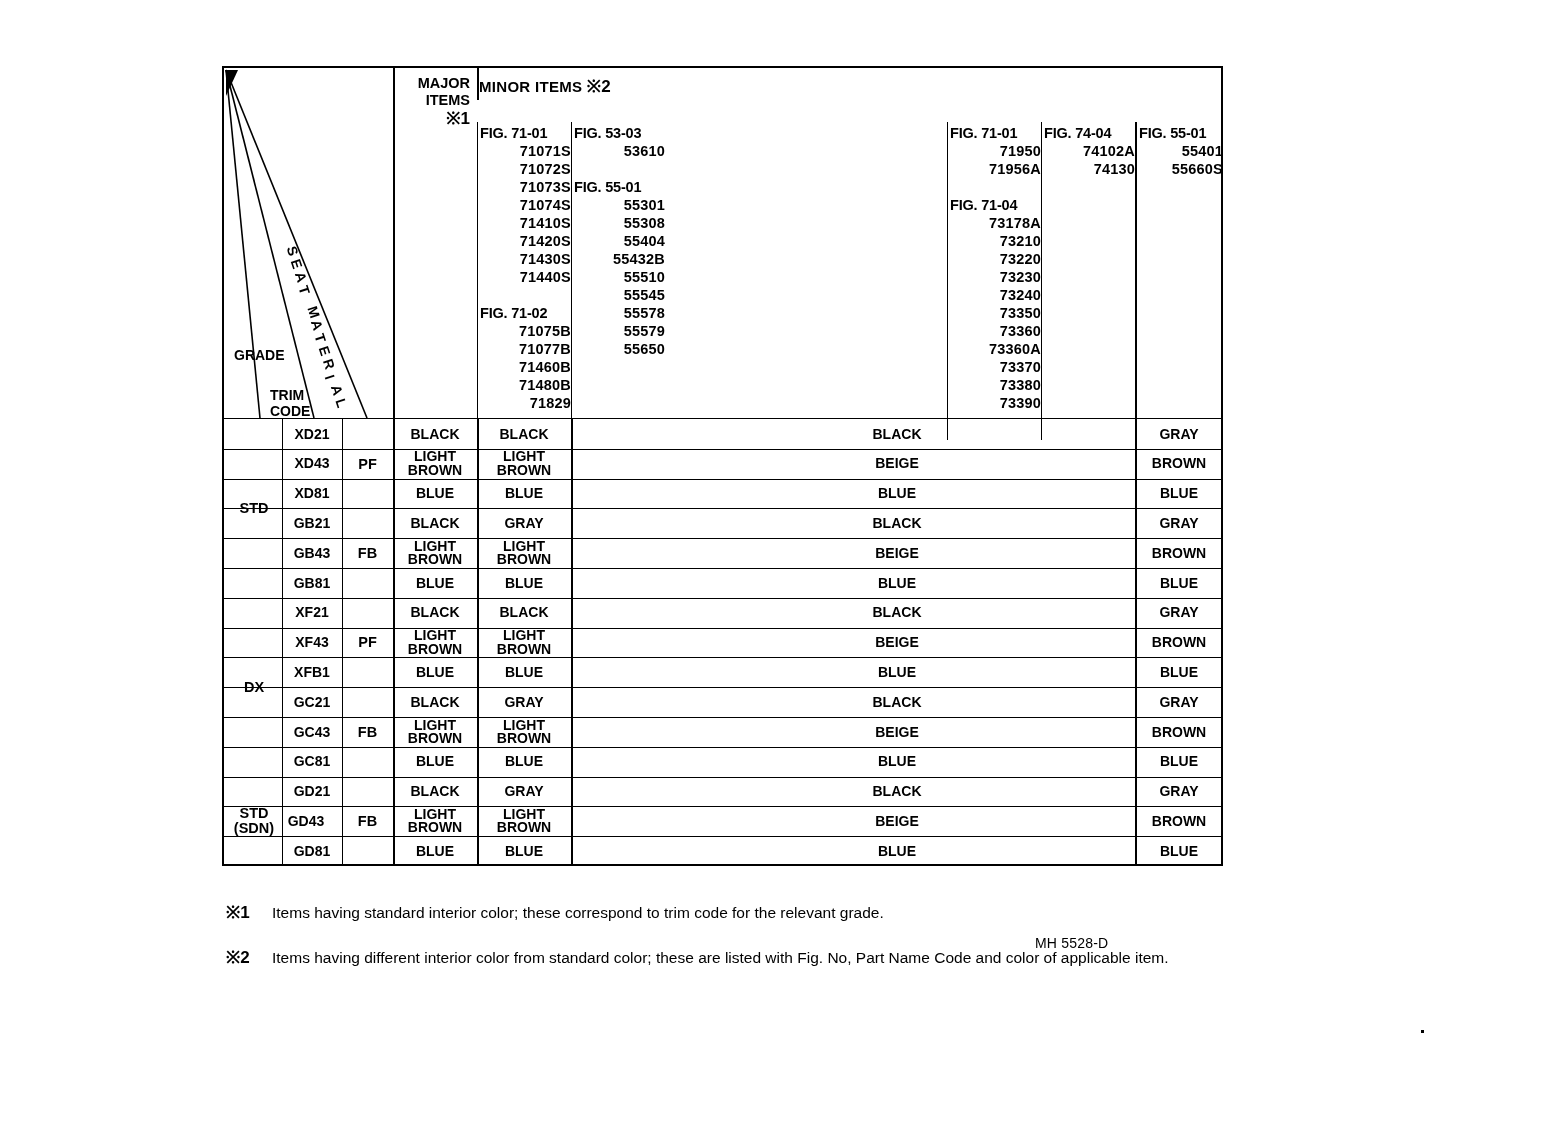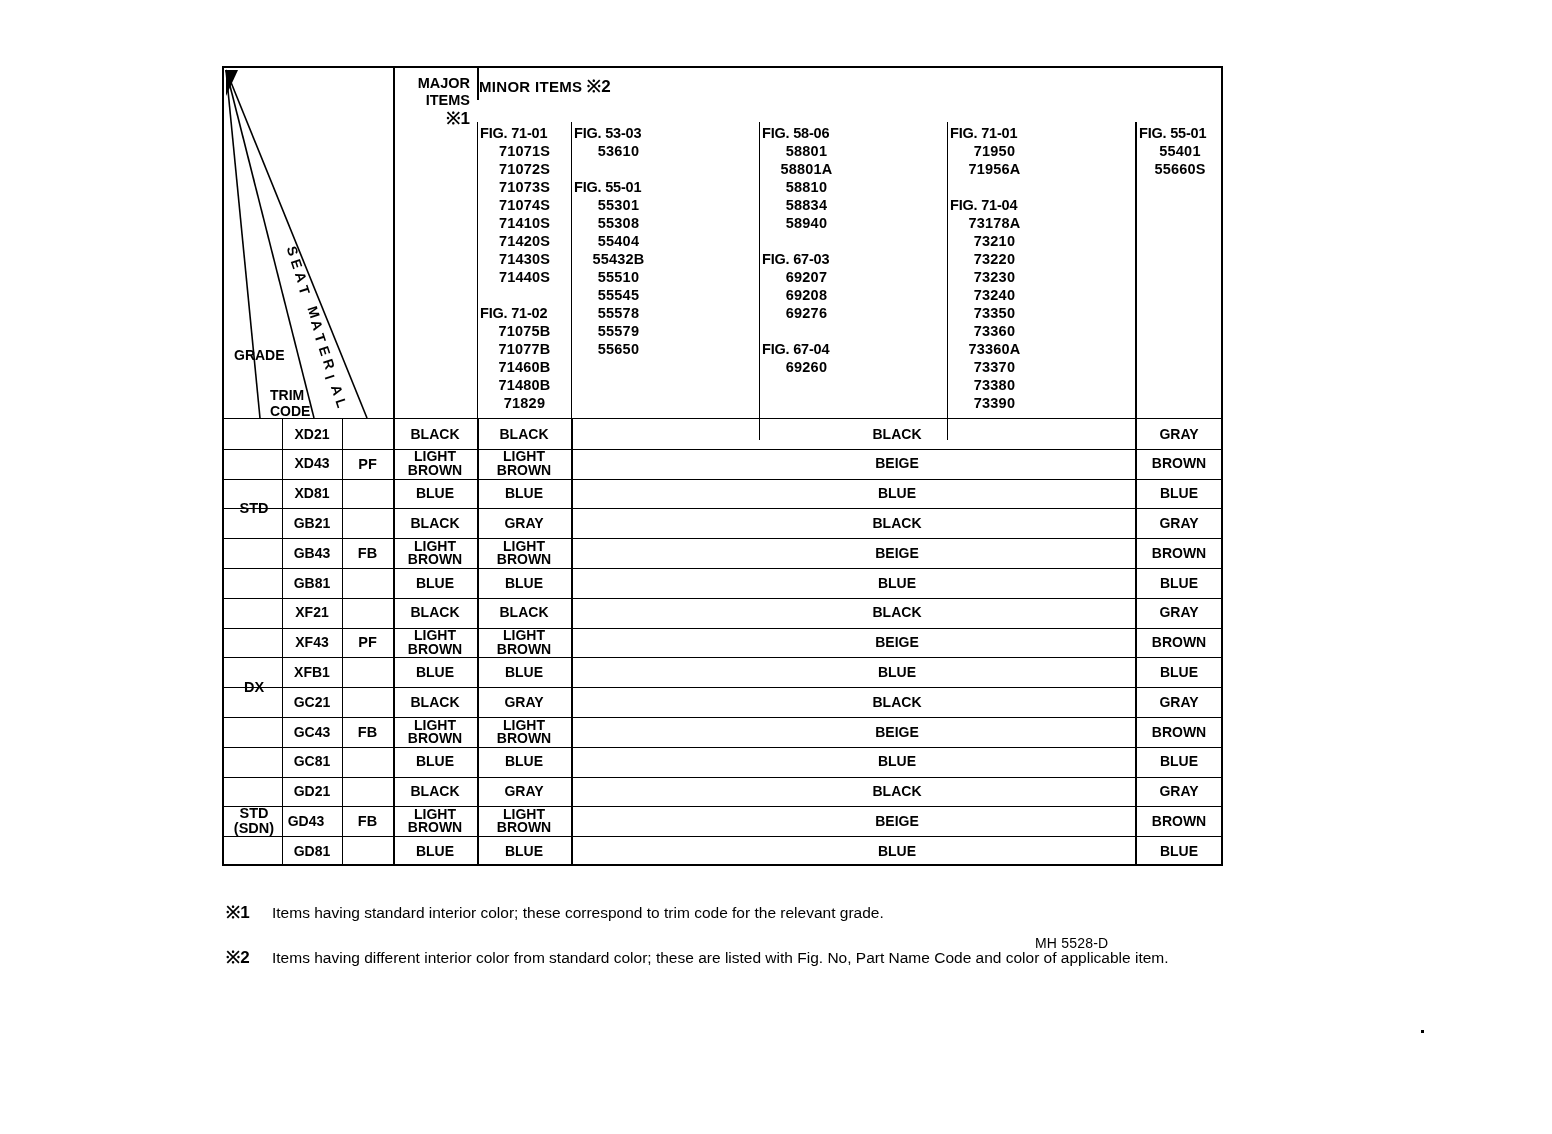--- a/index.html
+++ b/index.html
@@ -136,21 +136,21 @@
     line-height: 18px;
     text-align: left;
     padding-left: 2px;
     letter-spacing: -0.2px;
     white-space: nowrap;
   }
   .mcol .pn {
     font-size: 14.5px;
     font-weight: bold;
     line-height: 18px;
-    text-align: center;
+    text-align: right;
     letter-spacing: 0.2px;
   }
   .mcol .gap { height: 18px; }
 
   
   .vline {
     position: absolute;
     width: 0;
     border-left: 1.5px solid #000;
   }
@@ -330,53 +330,42 @@
           <div class="pn">55301</div>
           <div class="pn">55308</div>
           <div class="pn">55404</div>
           <div class="pn">55432B</div>
           <div class="pn">55510</div>
           <div class="pn">55545</div>
           <div class="pn">55578</div>
           <div class="pn">55579</div>
           <div class="pn">55650</div>
         </div>
-        <div class="mcol" style="left: 282px; width: 94px;">
-          <div class="fig">FIG. 58-06</div>
-          <div class="pn">58801</div>
-          <div class="pn">58801A</div>
-          <div class="pn">58810</div>
-          <div class="pn">58834</div>
-          <div class="pn">58940</div>
-          <div class="gap"></div>
-          <div class="fig">FIG. 67-03</div>
-          <div class="pn">69207</div>
-          <div class="pn">69208</div>
-          <div class="pn">69276</div>
-          <div class="gap"></div>
-          <div class="fig">FIG. 67-04</div>
-          <div class="pn">69260</div>
-        </div>
         <div class="mcol" style="left: 470px; width: 94px;">
           <div class="fig">FIG. 71-01</div>
           <div class="pn">71950</div>
           <div class="pn">71956A</div>
           <div class="gap"></div>
           <div class="fig">FIG. 71-04</div>
           <div class="pn">73178A</div>
           <div class="pn">73210</div>
           <div class="pn">73220</div>
           <div class="pn">73230</div>
           <div class="pn">73240</div>
           <div class="pn">73350</div>
           <div class="pn">73360</div>
           <div class="pn">73360A</div>
           <div class="pn">73370</div>
           <div class="pn">73380</div>
           <div class="pn">73390</div>
+        </div>
+        <div class="mcol" style="left: 564px; width: 94px;">
+          <div class="fig">FIG. 74-04</div>
+          <div class="pn">74102A</div>
+          <div class="pn">74130</div>
         </div>
         <div class="mcol lastgroup" style="left: 658px; width: 88px;">
           <div class="fig">FIG. 55-01</div>
           <div class="pn">55401</div>
           <div class="pn">55660S</div>
         </div>
       </div>
 
     <div id="body-area">
         <div class="cell" style="left: 58px; width: 60px; top: 0px;">XD21</div>

